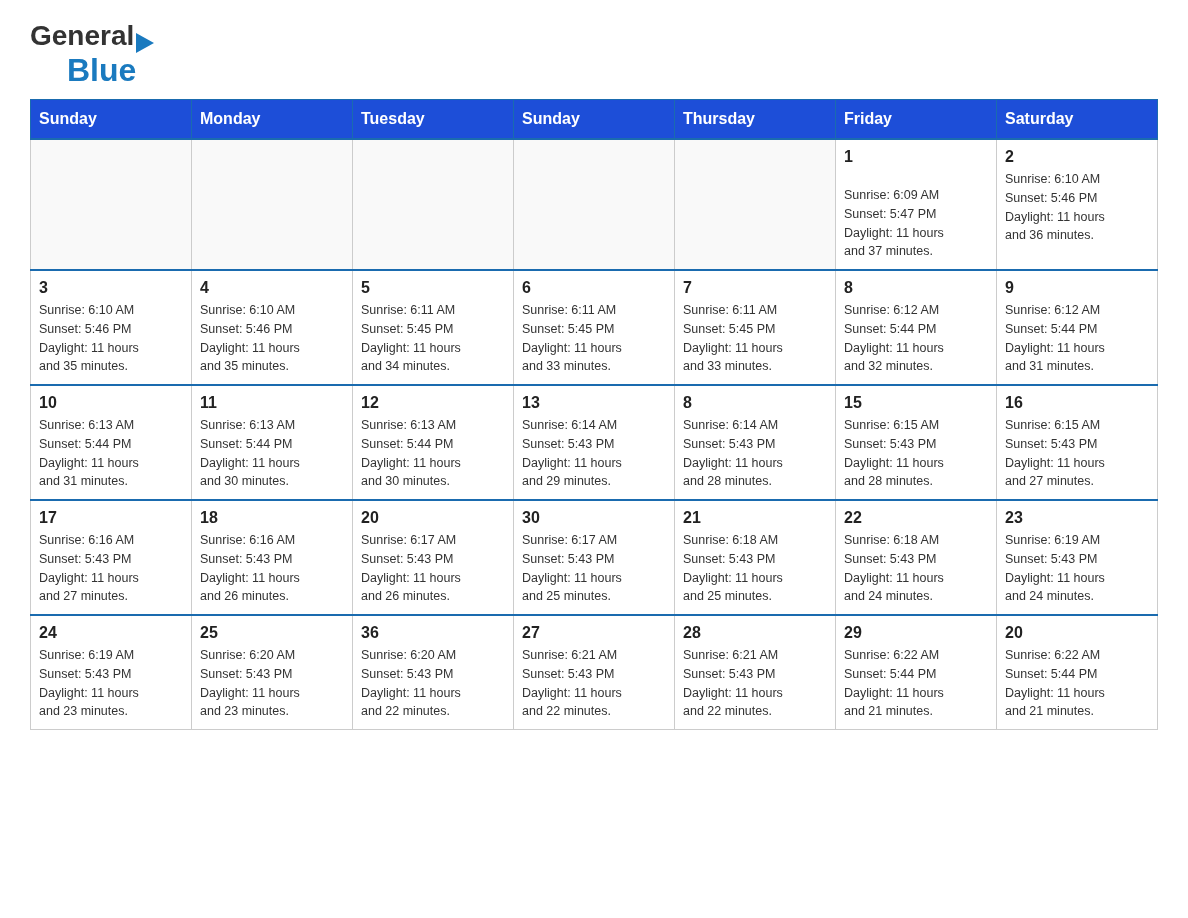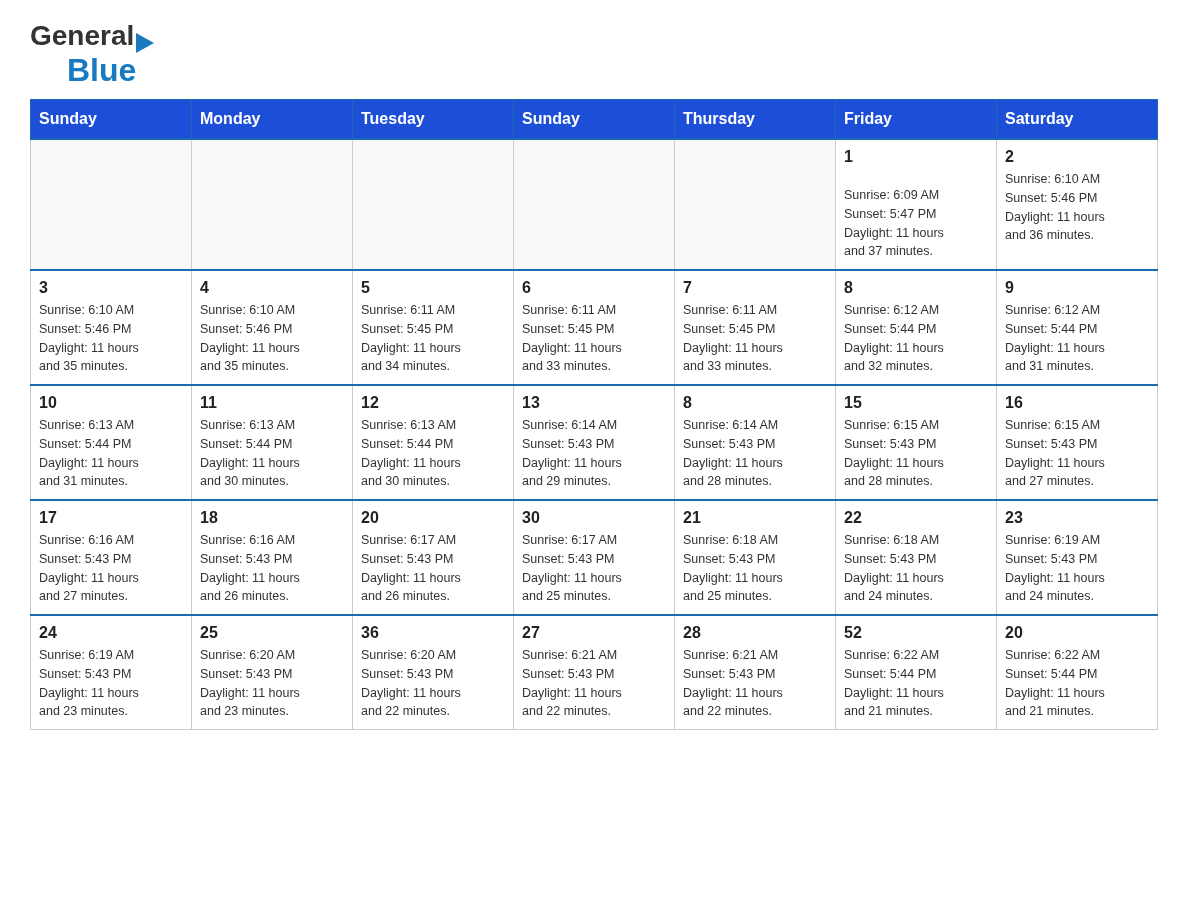--- a/index.html
+++ b/index.html
@@ -328,21 +328,21 @@
 and 22 minutes.</div>
         </td>
         <td>
           <span class="day-number">28</span>
           <div class="day-info" style="white-space: pre-line;">Sunrise: 6:21 AM
 Sunset: 5:43 PM
 Daylight: 11 hours
 and 22 minutes.</div>
         </td>
         <td>
-          <span class="day-number">52</span>
+          <span class="day-number">29</span>
           <div class="day-info" style="white-space: pre-line;">Sunrise: 6:22 AM
 Sunset: 5:44 PM
 Daylight: 11 hours
 and 21 minutes.</div>
         </td>
         <td>
           <span class="day-number">20</span>
           <div class="day-info" style="white-space: pre-line;">Sunrise: 6:22 AM
 Sunset: 5:44 PM
 Daylight: 11 hours

